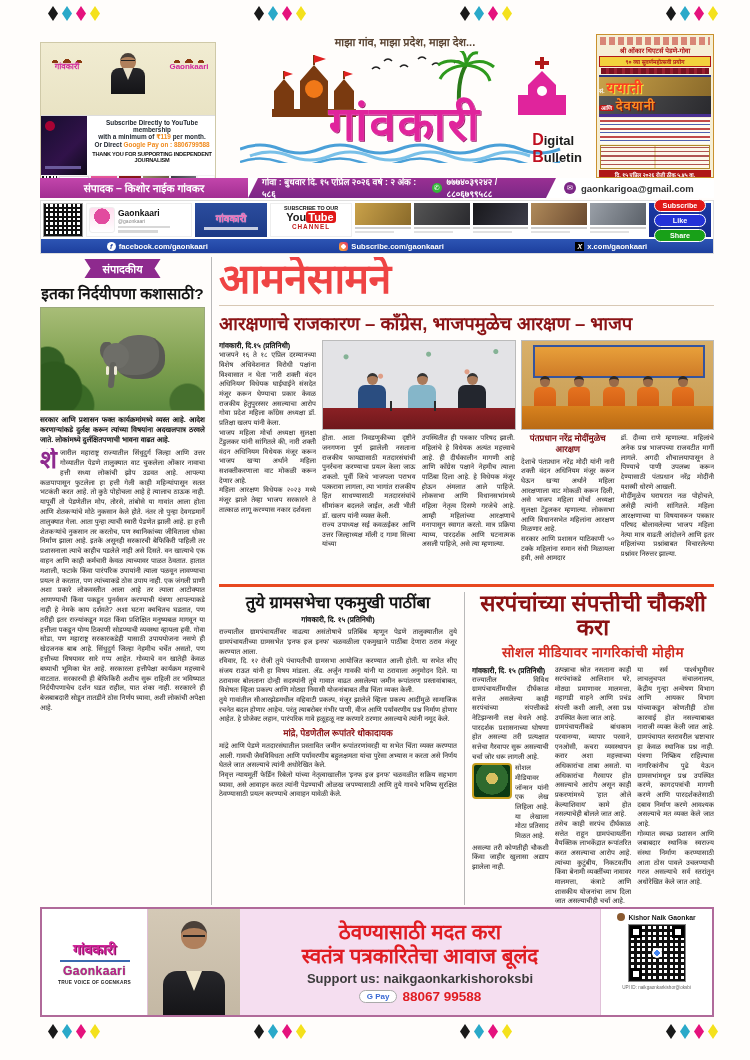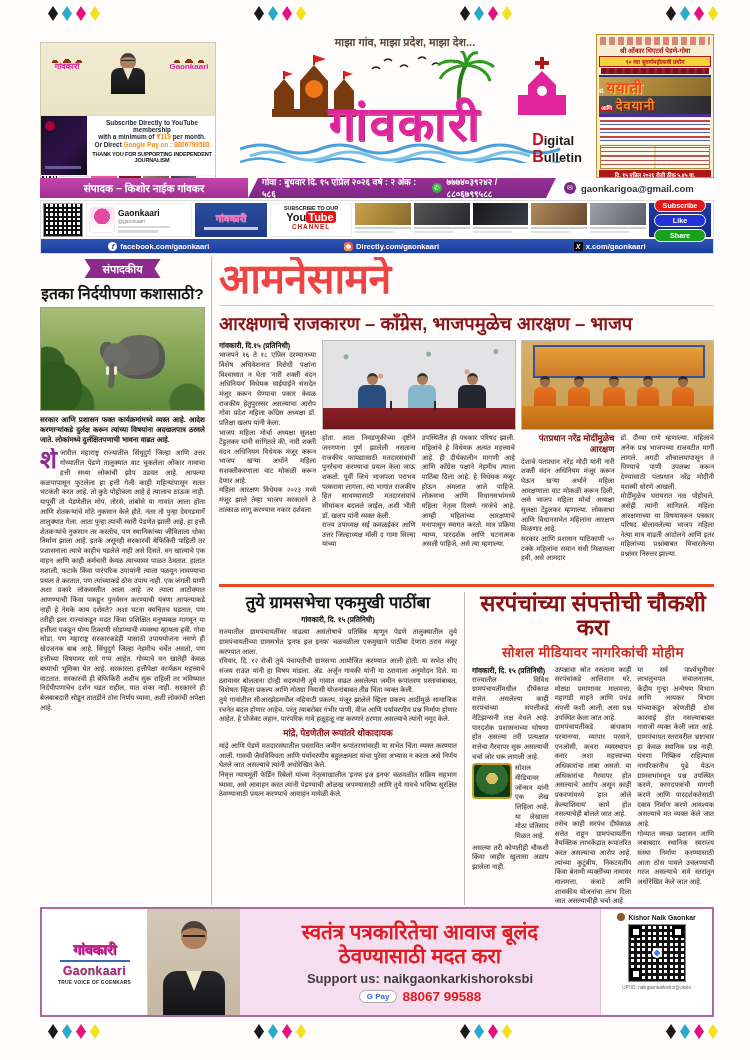--- a/index.html
+++ b/index.html
@@ -164,21 +164,21 @@
   .c1 .b{background:#2a4d80}.c2 .b{background:#85b6c9}.c3 .b{background:#23262e}
   .mic{position:absolute;bottom:21%;width:2px;height:10px;background:#2a2a2a;}
   .ph2{background:linear-gradient(180deg,#d9b06a,#c59a50);}
   .ph2 .ban{position:absolute;top:4%;left:6%;right:4%;height:38%;background:linear-gradient(#e8a03a,#cf7c28);border:2px solid #35549e;}
   .ph2 .tbl2{position:absolute;left:0;right:0;bottom:0;height:26%;background:linear-gradient(#d8821e,#b96a14);}
   .fg2{position:absolute;bottom:23%;width:24px;}
   .fg2 .h{width:10px;height:11px;border-radius:50%;background:#9a6a48;margin:0 auto;border-top:3px solid #2e2620;}
   .fg2 .b{width:22px;height:22px;border-radius:6px 6px 0 0;margin:0 auto;background:linear-gradient(#e6731f,#d05e14);}
   .m-cols{display:flex;gap:6px;margin-top:3px;flex:1;overflow:hidden;}
   .m-col{flex:1;overflow:hidden;}
-  .colsub{font-weight:bold;color:#7c1113;font-size:8.6px;text-align:right;line-height:1.25;margin-bottom:2px;}
+  .colsub{font-weight:bold;color:#7c1113;font-size:8.6px;text-align:center;line-height:1.25;margin-bottom:2px;}
   .m-div{height:3px;background:#e8481f;margin:6px 0 5px;}
   .m-bottom{display:flex;flex:1;overflow:hidden;}
   .enough{width:246px;flex:0 0 auto;border-right:1px solid #b9b9b9;padding-right:7px;overflow:hidden;}
   .en-h{font-size:16.5px;font-weight:bold;color:#151515;text-align:center;line-height:1.22;}
   .en-dl{text-align:center;margin:2px 0 3px;}
   .en-sub{font-weight:bold;color:#8b1012;font-size:8.8px;text-align:center;margin:3px 0 2px;}
   .sarp{flex:1;padding-left:7px;display:flex;flex-direction:column;overflow:hidden;}
   .sp-h{font-size:22.5px;font-weight:bold;color:#8b1012;text-align:center;line-height:1.05;}
   .sp-sub{font-size:13.5px;font-weight:bold;color:#d22a1e;text-align:center;margin:3px 0 4px;letter-spacing:.5px;}
   .sp-cols{display:flex;gap:6px;flex:1;overflow:hidden;}
@@ -424,21 +424,21 @@
         <div class="pill pl-share">Share</div>
       </div>
     </div>
     <div class="soc-bar">
       <span>
           <i class="fb">f</i>
           <span>facebook.com/gaonkaari</span>
         </span>
       <span>
           <i class="ig"></i>
-          <span>Directly.com/gaonkaari</span>
+          <span>Subscribe.com/gaonkaari</span>
         </span>
       <span>
           <i class="xx">X</i>
           <span>x.com/gaonkaari</span>
         </span>
     </div>
   </div>
 
   <div class="content">
 
@@ -578,22 +578,22 @@
       <div class="bl-line"></div>
       <div class="bl2">Gaonkaari</div>
       <div class="bl3">TRUE VOICE OF GOENKARS</div>
     </div>
     <div class="bn-man">
       <div class="head"></div>
       <div class="specs"></div>
       <div class="vest"></div>
     </div>
     <div class="bn-mid">
+      <div class="bn-h">ठेवण्यासाठी मदत करा</div>
       <div class="bn-h">स्वतंत्र पत्रकारितेचा आवाज बूलंद</div>
-      <div class="bn-h">ठेवण्यासाठी मदत करा</div>
       <div class="bn-sup">Support us: naikgaonkarkishoroksbi</div>
       <div class="bn-pay">
         <span class="gpay">G Pay</span>
         <span class="bn-ph">88067 99588</span>
       </div>
     </div>
     <div class="qcard">
       <div class="qc-top">
         <i class="qc-av"></i>
         <span>Kishor Naik Gaonkar</span>

